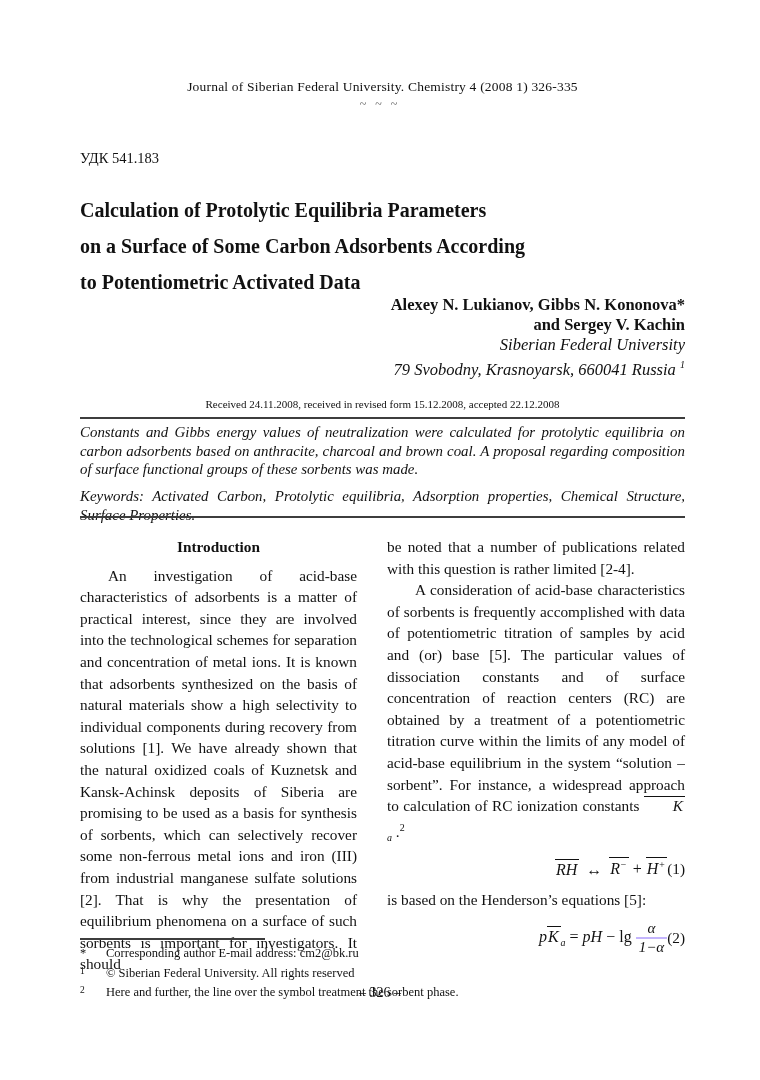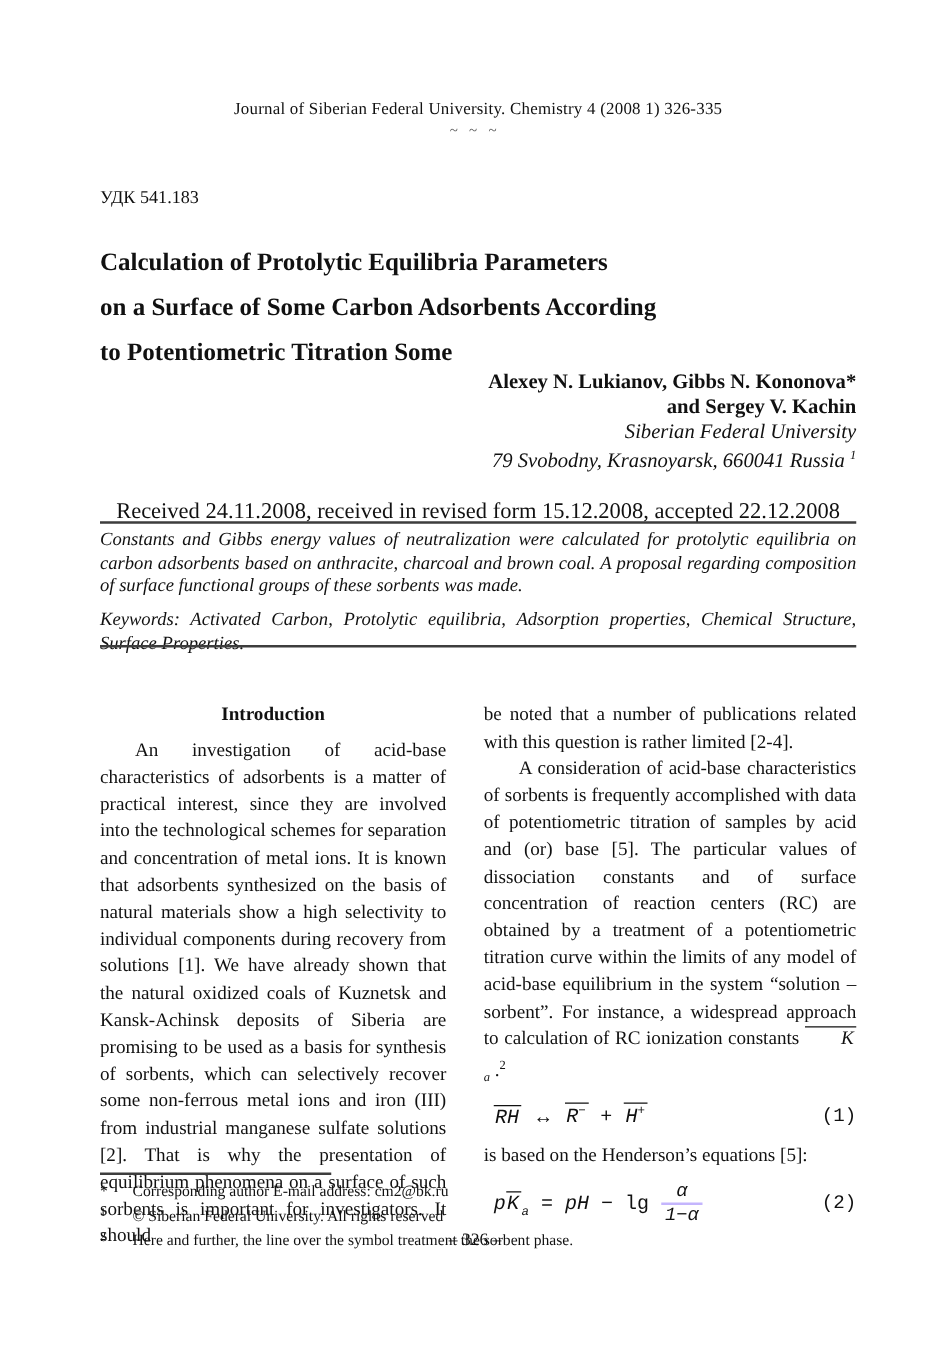--- a/index.html
+++ b/index.html
@@ -27,53 +27,53 @@
   }
   .authors {
     position:absolute; top:295px; left:80px; right:75px;
     text-align:right; font-size:16.5px; line-height:20px;
   }
   .authors .bold { font-weight:bold; }
   .authors .ital { font-style:italic; }
   .authors sup { font-size:10px; font-style:italic; }
   .received {
     position:absolute; top:398px; left:80px; right:75px;
-    text-align:center; font-size:18px;
+    text-align:center; font-size:11px;
   }
   .rule { position:absolute; left:80px; right:75px; border-top:2px solid #3d3d3d; height:0; }
   .rule-1 { top:417px; }
   .rule-2 { top:516px; }
   .abstract-block {
     position:absolute; top:423px; left:80px; right:75px;
     font-style:italic; font-size:14.9px; line-height:18.7px;
     text-align:justify;
   }
   .abstract-block p { margin:0; }
   .abstract-block .keywords { margin-top:8px; }
   .columns {
-    position:absolute; top:561px; left:80px; right:75px;
+    position:absolute; top:536px; left:80px; right:75px;
     display:flex; gap:30px;
     font-size:15.3px; line-height:21.6px; text-align:justify;
   }
   .col-left  { width:277px; flex:0 0 auto; }
   .col-right { width:298px; flex:0 0 auto; }
   .section-heading {
     margin:0 0 7px 0; text-align:center;
     font-size:15.3px; font-weight:bold;
   }
   .columns p { margin:0; }
   .indent { text-indent:28px; }
   sup.fn-ref { font-size:10px; }
   sub.var-sub { font-size:10px; font-style:italic; }
   .ovl { display:inline-block; border-top:1px solid #111; line-height:1.1; padding:1px 2px 0 1px; }
   .ovl i { font-style:italic; }
   .ovl sup { font-size:10px; }
   .equation {
-    display:flex; justify-content:space-between; align-items:center;
-    margin:9px 0 9px 8px; text-align:left;font-family:Liberation Mono, monospace;
+    display:flex; justify-content:flex-end; align-items:center;
+    margin:9px 0 9px 20px; text-align:left;
   }
   .eq-body { font-style:italic; font-size:16px; }
   .eq-body .upright { font-style:normal; }
   .eq-num { font-style:normal; font-size:15.3px; }
   .frac { display:inline-flex; flex-direction:column; vertical-align:middle; text-align:center; line-height:1.15; font-size:15px; }
   .frac .den { border-top:2px solid #c4b5fd; padding:0 3px; }
   .frac .num { padding:0 3px; }
   .arrow { font-style:normal; padding:0 3px; }
   .footnote-rule { position:absolute; top:938px; left:80px; width:185px; border-top:2px solid #3d3d3d; height:0; }
   .footnotes {
@@ -93,21 +93,21 @@
 
 <div class="page">
 
   <div class="journal-header">Journal of  Siberian Federal University.  Chemistry 4 (2008 1) 326-335</div>
   <div class="ornament">~ ~ ~</div>
   <div class="udk">УДК 541.183</div>
 
   <div class="paper-title">
     <div>Calculation of Protolytic Equilibria Parameters</div>
     <div>on a Surface of Some Carbon Adsorbents According</div>
-    <div>to Potentiometric Titration Some</div>
+    <div>to Potentiometric Activated Data</div>
   </div>
 
   <div class="authors">
     <div class="bold">Alexey N. Lukianov, Gibbs N. Kononova*</div>
     <div class="bold">and Sergey V. Kachin</div>
     <div class="ital">Siberian Federal University</div>
     <div class="ital"><span>79 Svobodny, Krasnoyarsk, 660041 Russia</span> <sup>1</sup></div>
   </div>
 
   <div class="received">Received 24.11.2008, received in revised form 15.12.2008, accepted 22.12.2008</div>

